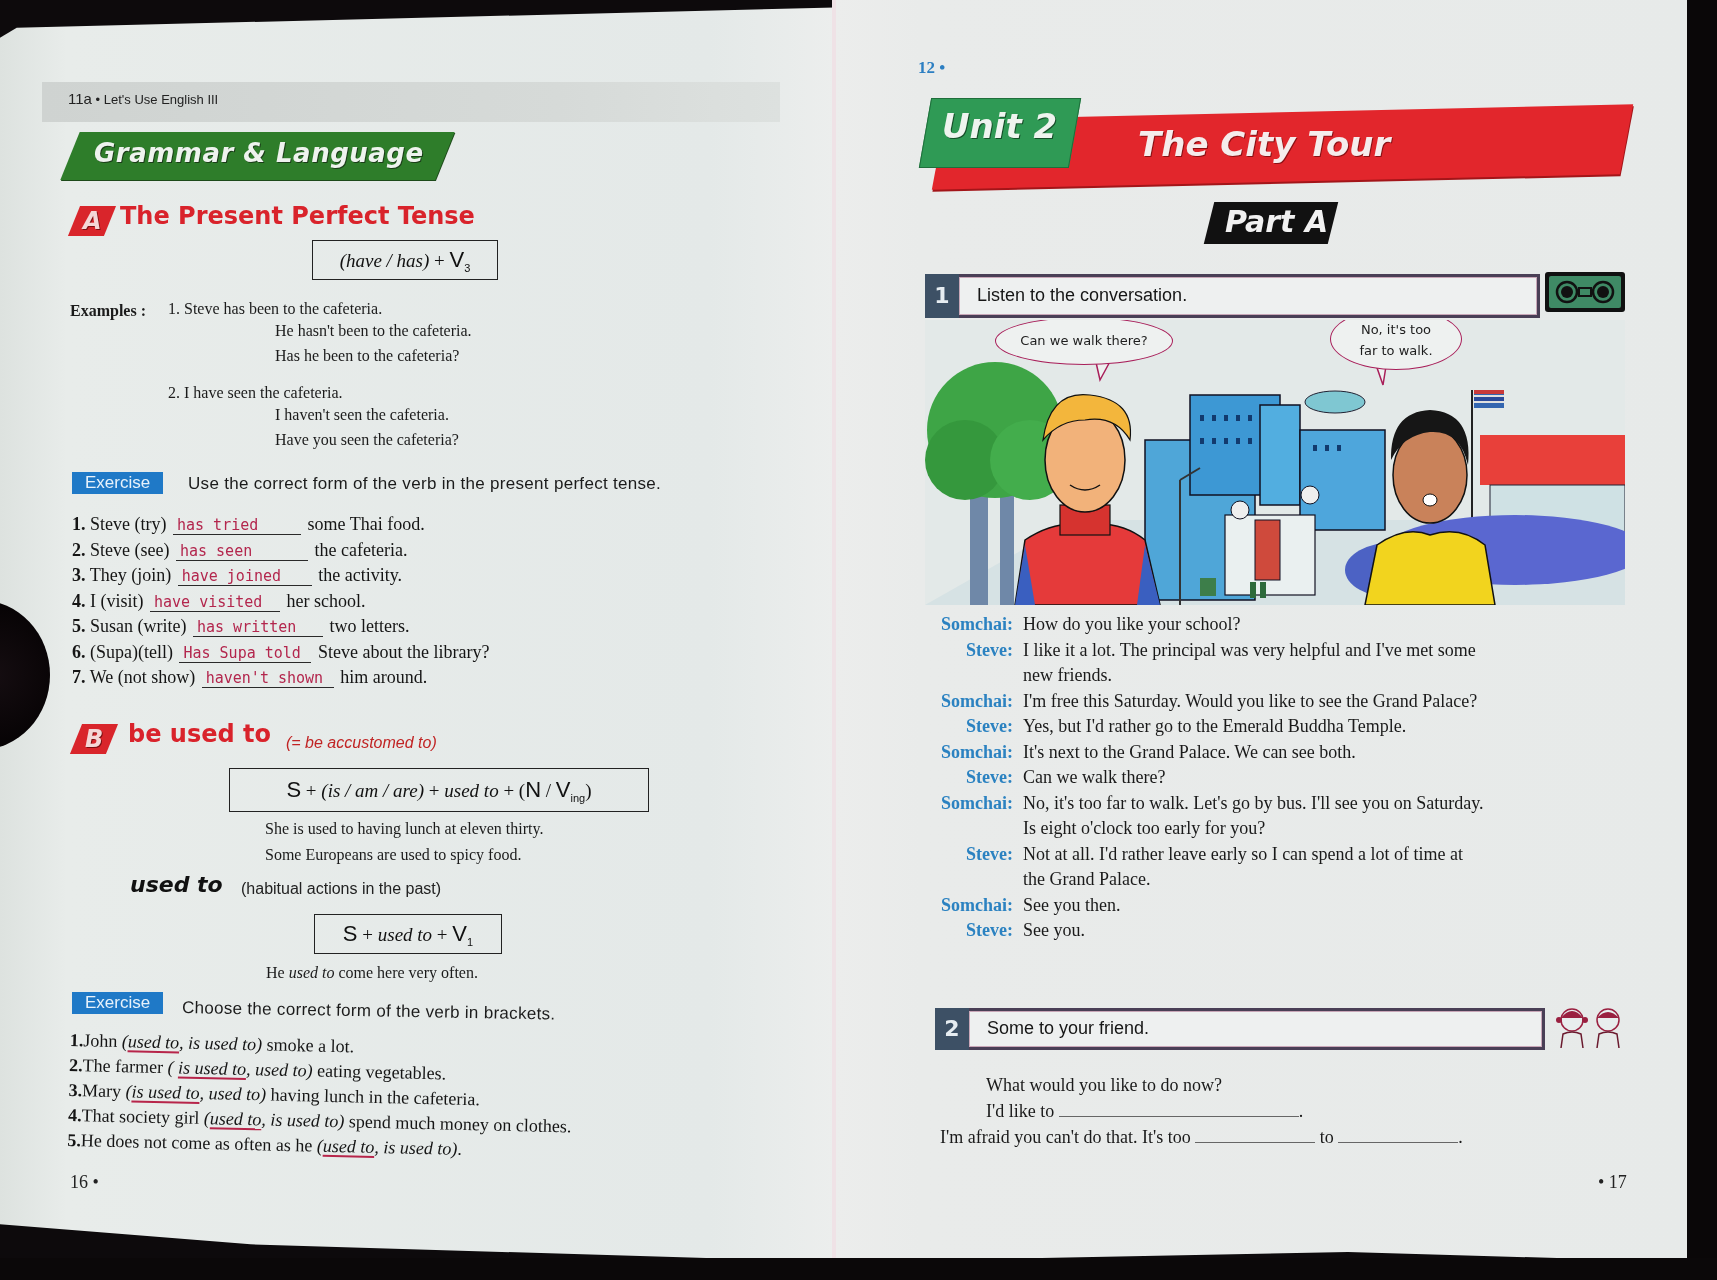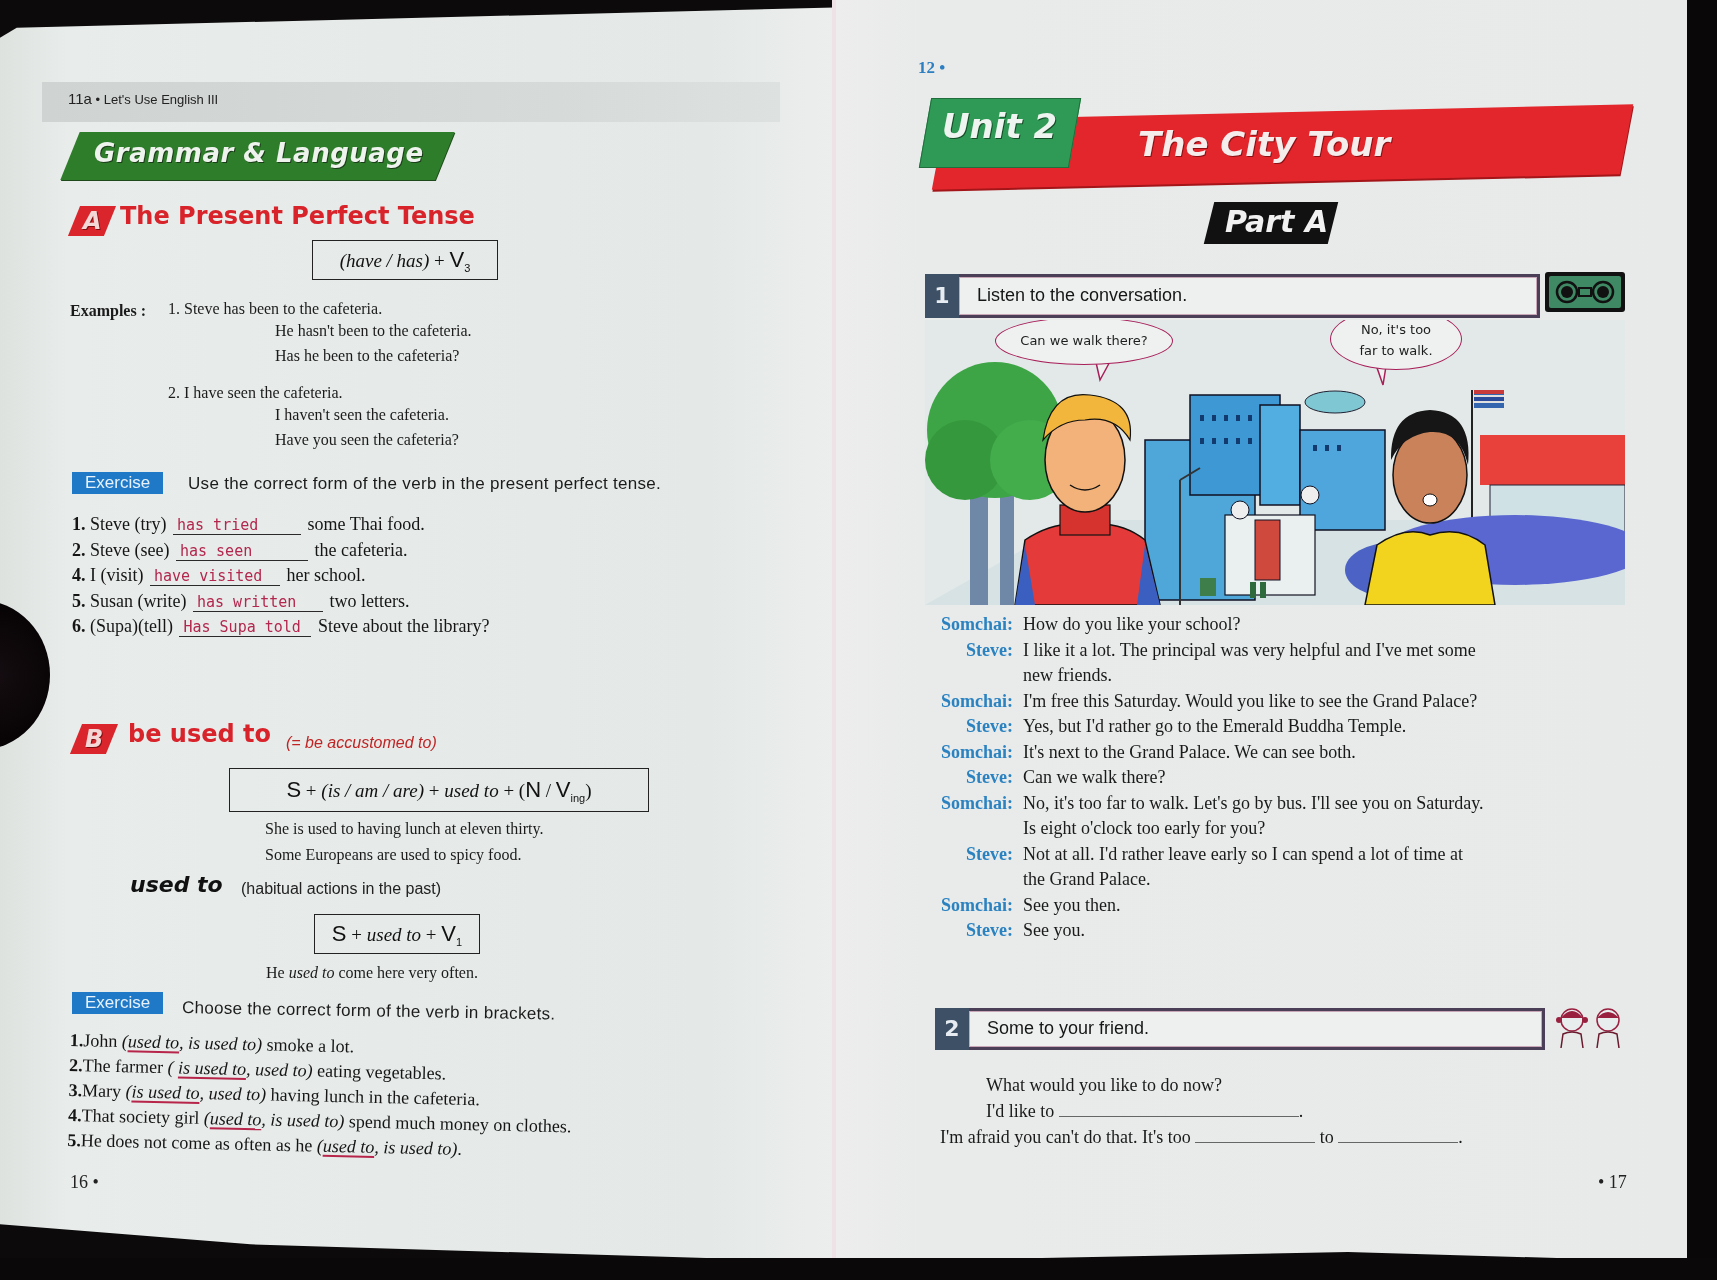--- a/index.html
+++ b/index.html
@@ -140,23 +140,25 @@
 </div>
 <div class="abs serif-text" style="left:275px;top:406px;">I haven't seen the cafeteria.</div>
 <div class="abs serif-text" style="left:275px;top:431px;">Have you seen the cafeteria?</div>
 
 <div class="abs exercise-tag" style="left:72px;top:472px;">Exercise</div>
 <div class="abs exercise-instr" style="left:188px;top:474px;">Use the correct form of the verb in the present perfect tense.</div>
 
 <div class="abs" style="left:72px;top:514px;">
   <div class="ex-item" style="height:25.5px;"><b>1.</b> <span>Steve (try)</span> <span class="blank" style="width:128px">has tried</span> <span>some Thai food.</span></div>
   <div class="ex-item" style="height:25.5px;"><b>2.</b> <span>Steve (see)</span> <span class="blank" style="width:132px">has seen</span> <span>the cafeteria.</span></div>
+  <div class="ex-item" style="height:25.5px;"><b>3.</b> <span>They (join)</span> <span class="blank" style="width:134px">have joined</span> <span>the activity.</span></div>
   <div class="ex-item" style="height:25.5px;"><b>4.</b> <span>I (visit)</span> <span class="blank" style="width:130px">have visited</span> <span>her school.</span></div>
   <div class="ex-item" style="height:25.5px;"><b>5.</b> <span>Susan (write)</span> <span class="blank" style="width:130px">has written</span> <span>two letters.</span></div>
   <div class="ex-item" style="height:25.5px;"><b>6.</b> <span>(Supa)(tell)</span> <span class="blank" style="width:132px">Has Supa told</span> <span>Steve about the library?</span></div>
+  <div class="ex-item" style="height:25.5px;"><b>7.</b> <span>We (not show)</span> <span class="blank" style="width:132px">haven't shown</span> <span>him around.</span></div>
 </div>
 
 <div class="abs letter-badge" style="left:76px;top:724px;"><span>B</span></div>
 <div class="abs heading-red" style="left:128px;top:720px;">be used to</div>
 <div class="abs paren-note-red" style="left:286px;top:734px;">(= be accustomed to)</div>
 
 <div class="abs formula-box" style="left:198px;top:768px;width:420px;height:44px;line-height:42px;margin-left:31px;">
   <span class="sans">S</span>
   <span>+</span>
   <i>(is / am / are)</i>
@@ -165,21 +167,21 @@
   <span>+</span>
   <span>(</span><span class="sans">N</span> <span>/</span> <span class="sans">V</span><sub>ing</sub><span>)</span>
 </div>
 
 <div class="abs serif-text" style="left:265px;top:820px;">She is used to having lunch at eleven thirty.</div>
 <div class="abs serif-text" style="left:265px;top:846px;">Some Europeans are used to spicy food.</div>
 
 <div class="abs sub-heading-bold" style="left:130px;top:872px;">used to</div>
 <div class="abs paren-note" style="left:241px;top:880px;">(habitual actions in the past)</div>
 
-<div class="abs formula-box" style="left:314px;top:914px;width:166px;height:40px;line-height:38px;">
+<div class="abs formula-box" style="left:314px;top:914px;width:188px;height:40px;line-height:38px;">
   <span class="sans">S</span>
   <span>+</span>
   <i>used to</i>
   <span>+</span>
   <span class="sans">V</span><sub>1</sub>
 </div>
 
 <div class="abs serif-text" style="left:266px;top:964px;">
   <span>He</span>
   <i>used to</i>

